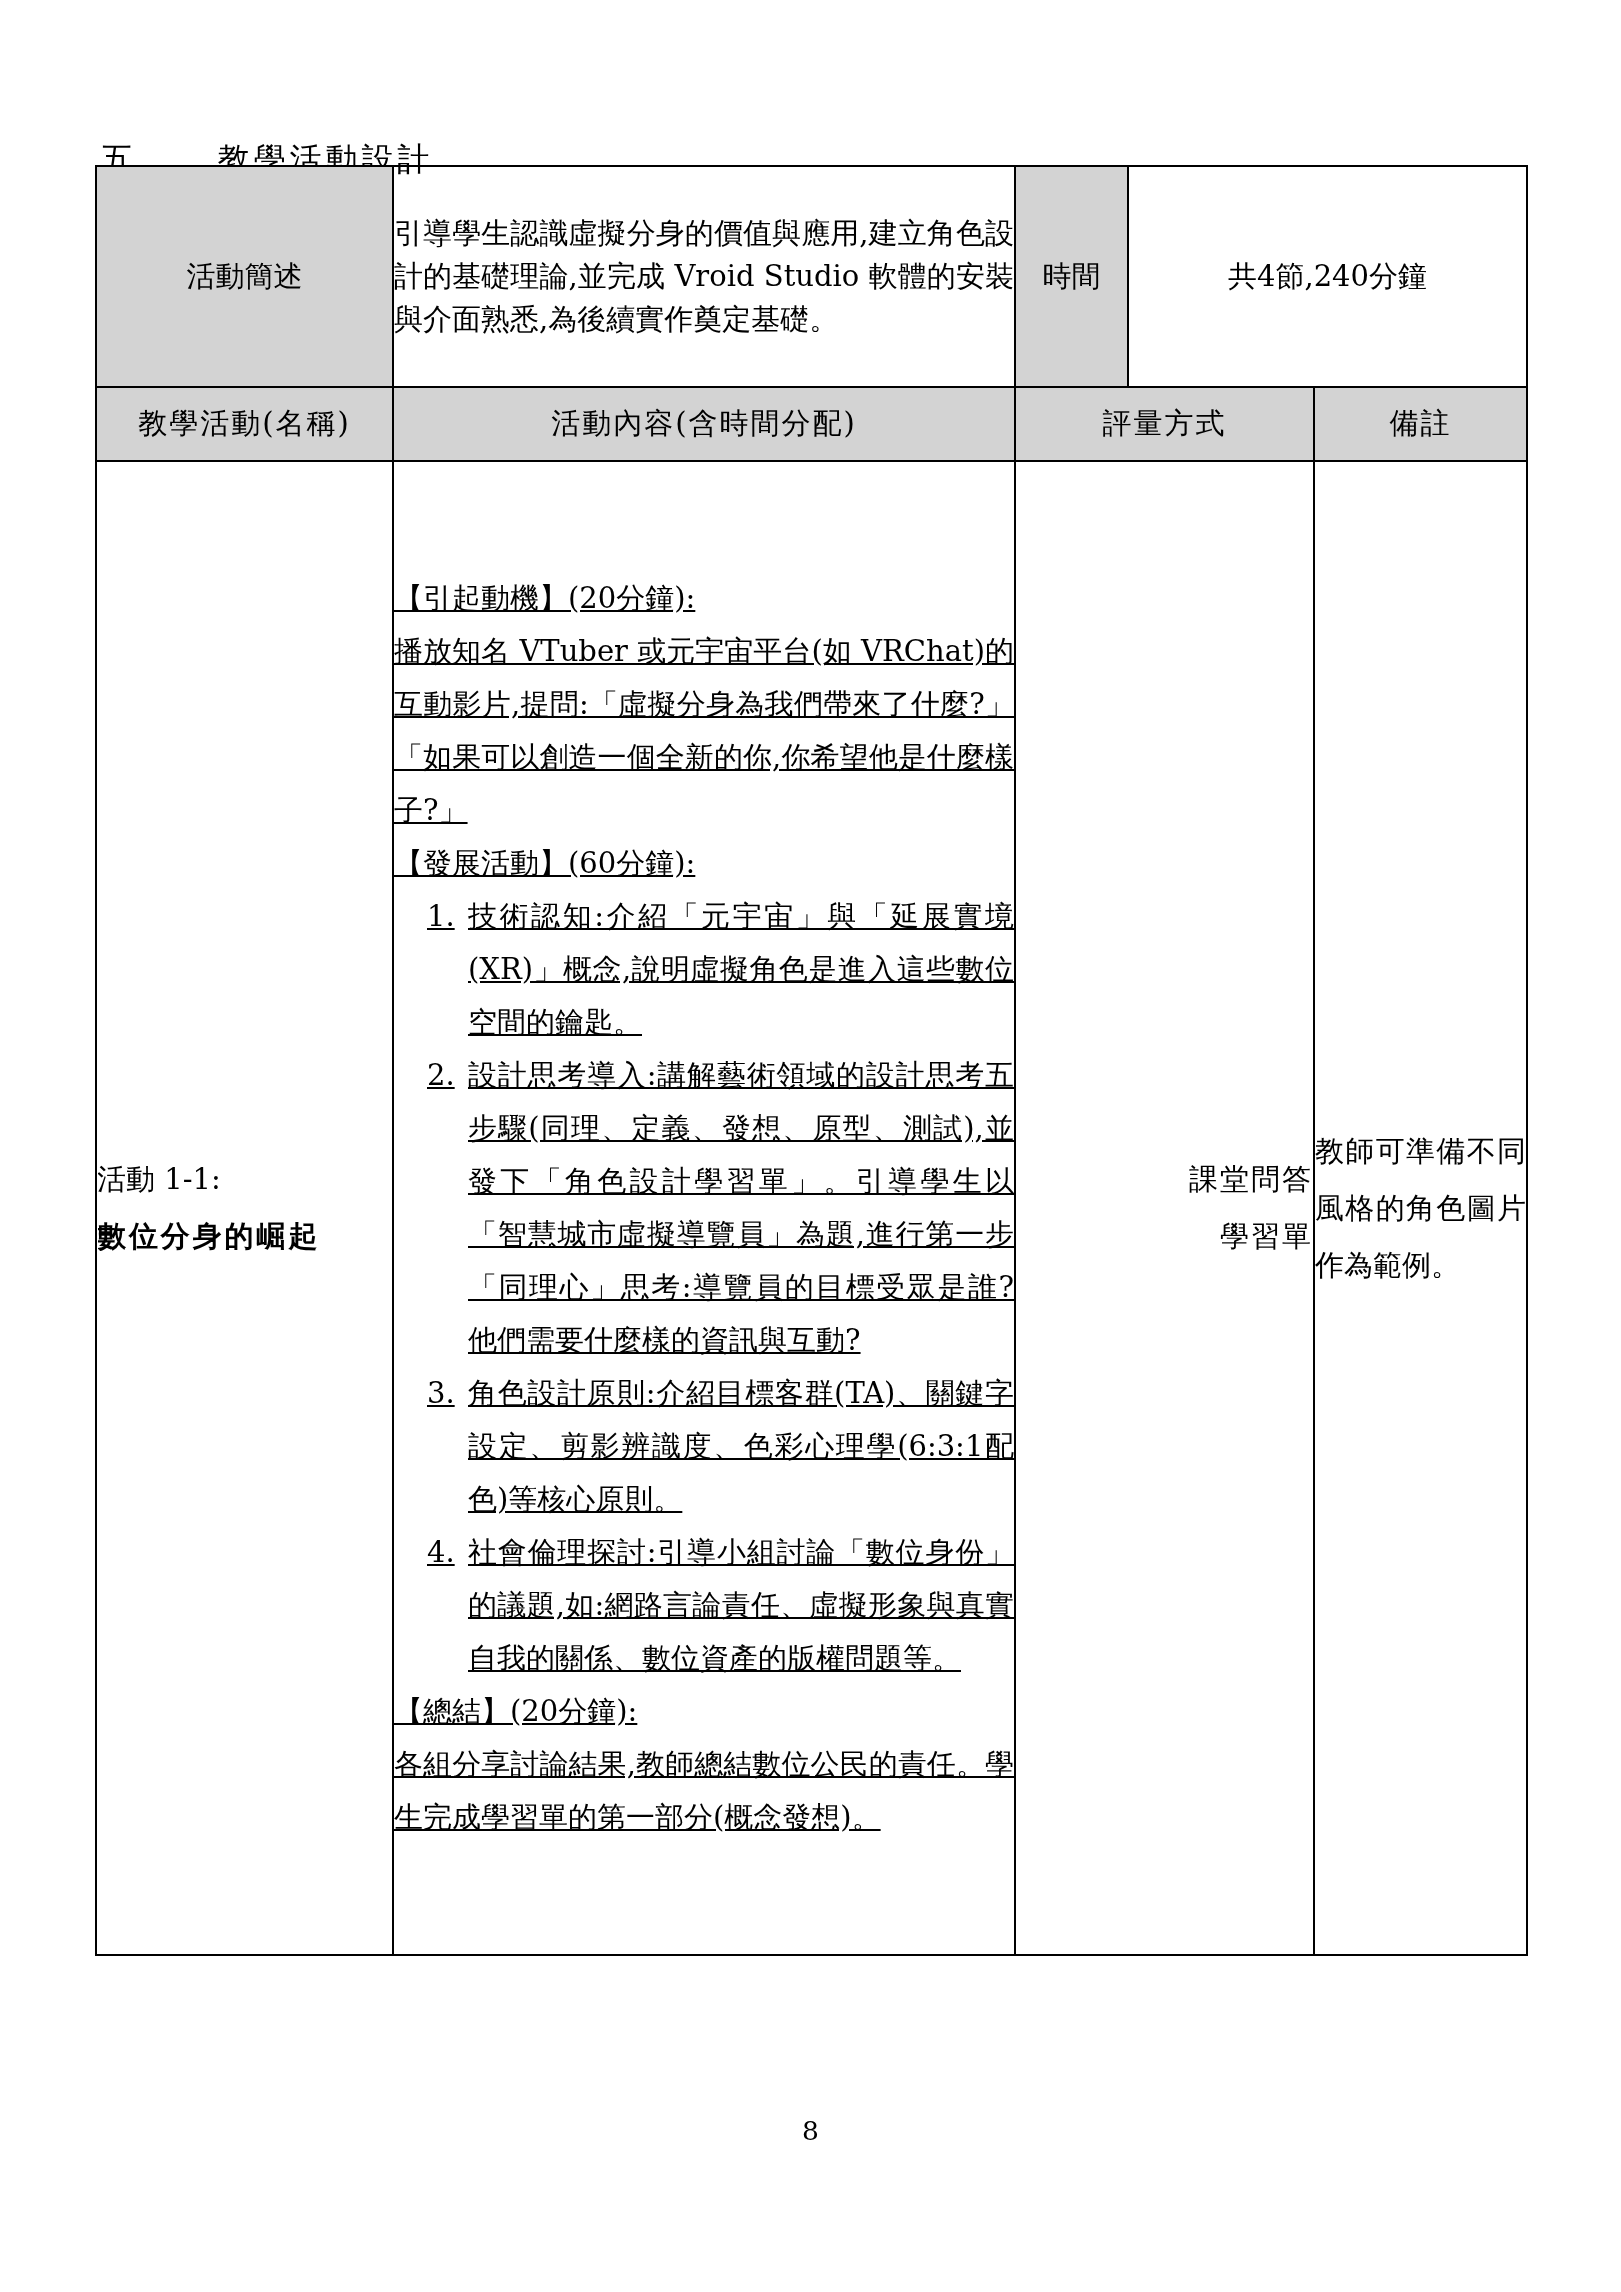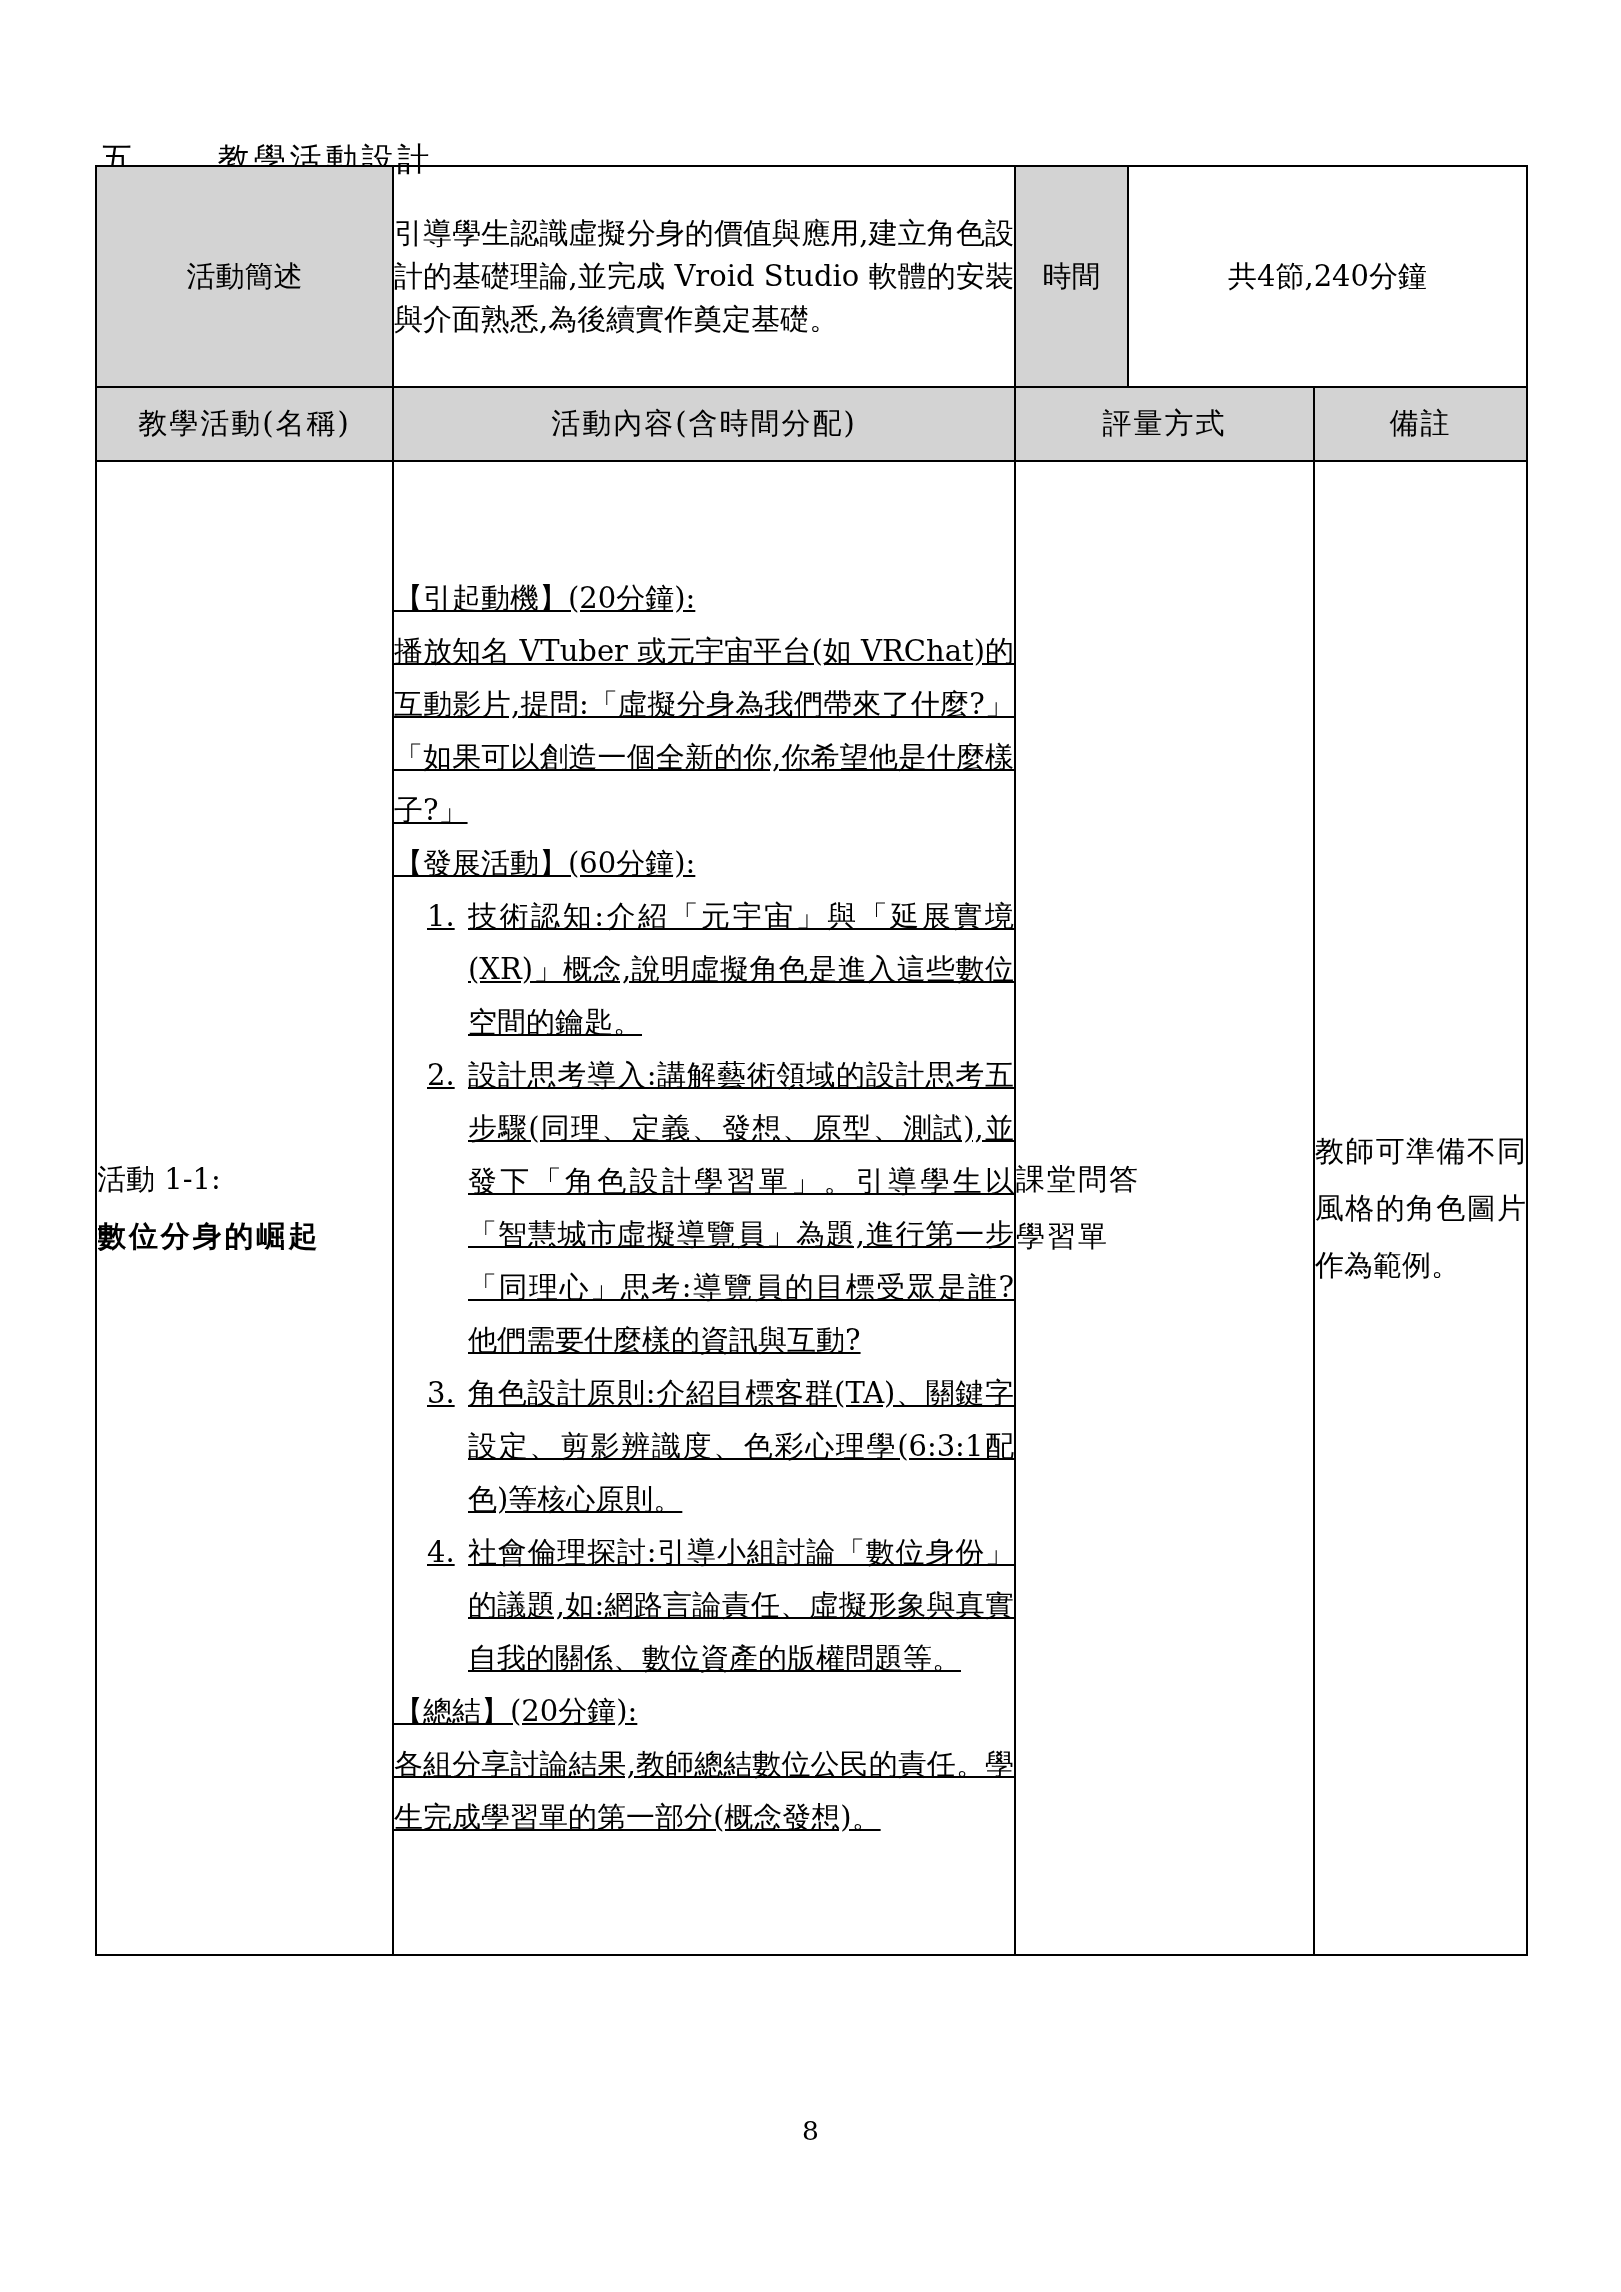--- a/index.html
+++ b/index.html
@@ -45,21 +45,21 @@
   .obj-cell{padding:0 15.7px;line-height:49px;}
   .name-cell{padding:15.7px 11.8px 0 13.7px;line-height:57px;border-radius:6px;}
   .activity-name{font-weight:bold;letter-spacing:2.9px;}
   .content-cell{padding:13.7px 15.7px 0 15.7px;text-decoration:underline;}
   .section-heading{line-height:53px;}
   .section-body{line-height:53px;text-align:justify;}
   .num-list{margin:0;padding:0;list-style:none;}
   .num-item{display:flex;padding-left:33px;line-height:53px;}
   .num-item .num{flex:0 0 41px;}
   .num-item .txt{flex:1;text-align:justify;}
-  .assess-cell{padding:15.7px 9.8px 0 13.7px;line-height:57px;letter-spacing:2px;}
+  .assess-cell{padding:15.7px 9.8px 0 13.7px;line-height:57px;letter-spacing:2px;text-align:right;}
   .notes-cell{padding:15.7px 11.8px 0 13.7px;line-height:57px;text-align:justify;}
   .notes-cell .inner{display:inline-block;width:100%;}
   .page-number{
     position:absolute;left:0;top:2115px;width:1621px;
     text-align:center;font-size:26.5px;
   }
 </style>
 </head>
 <body>
 

